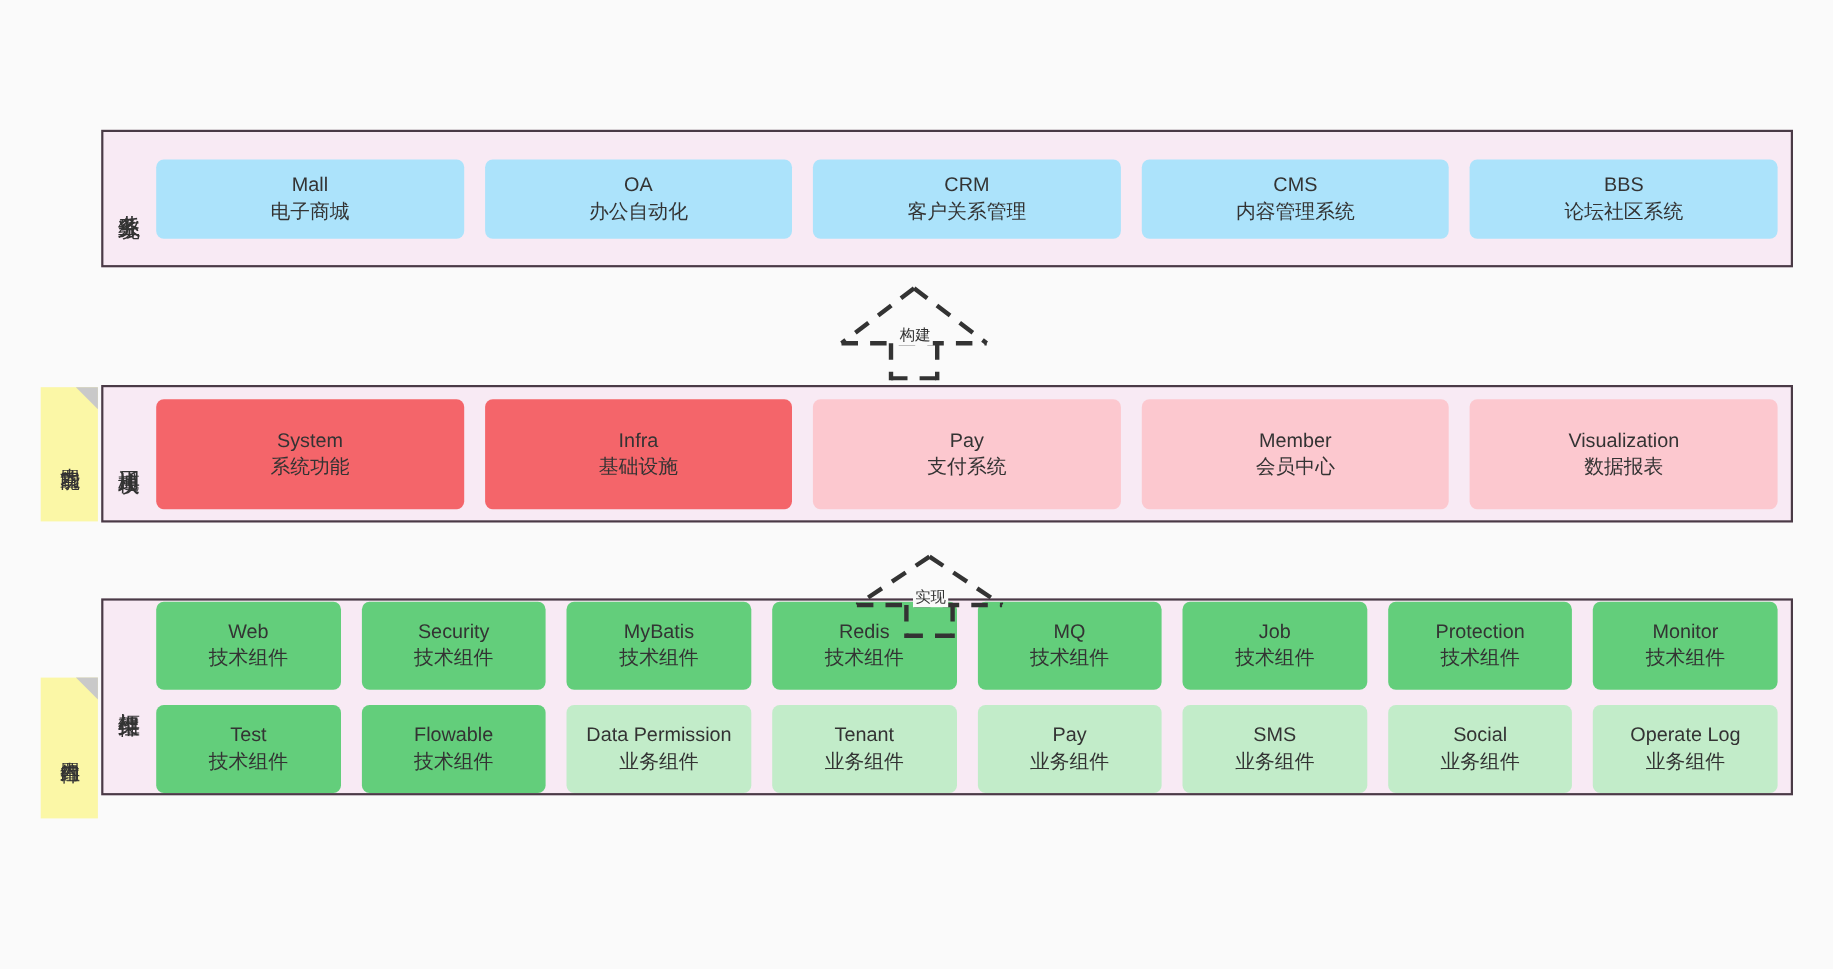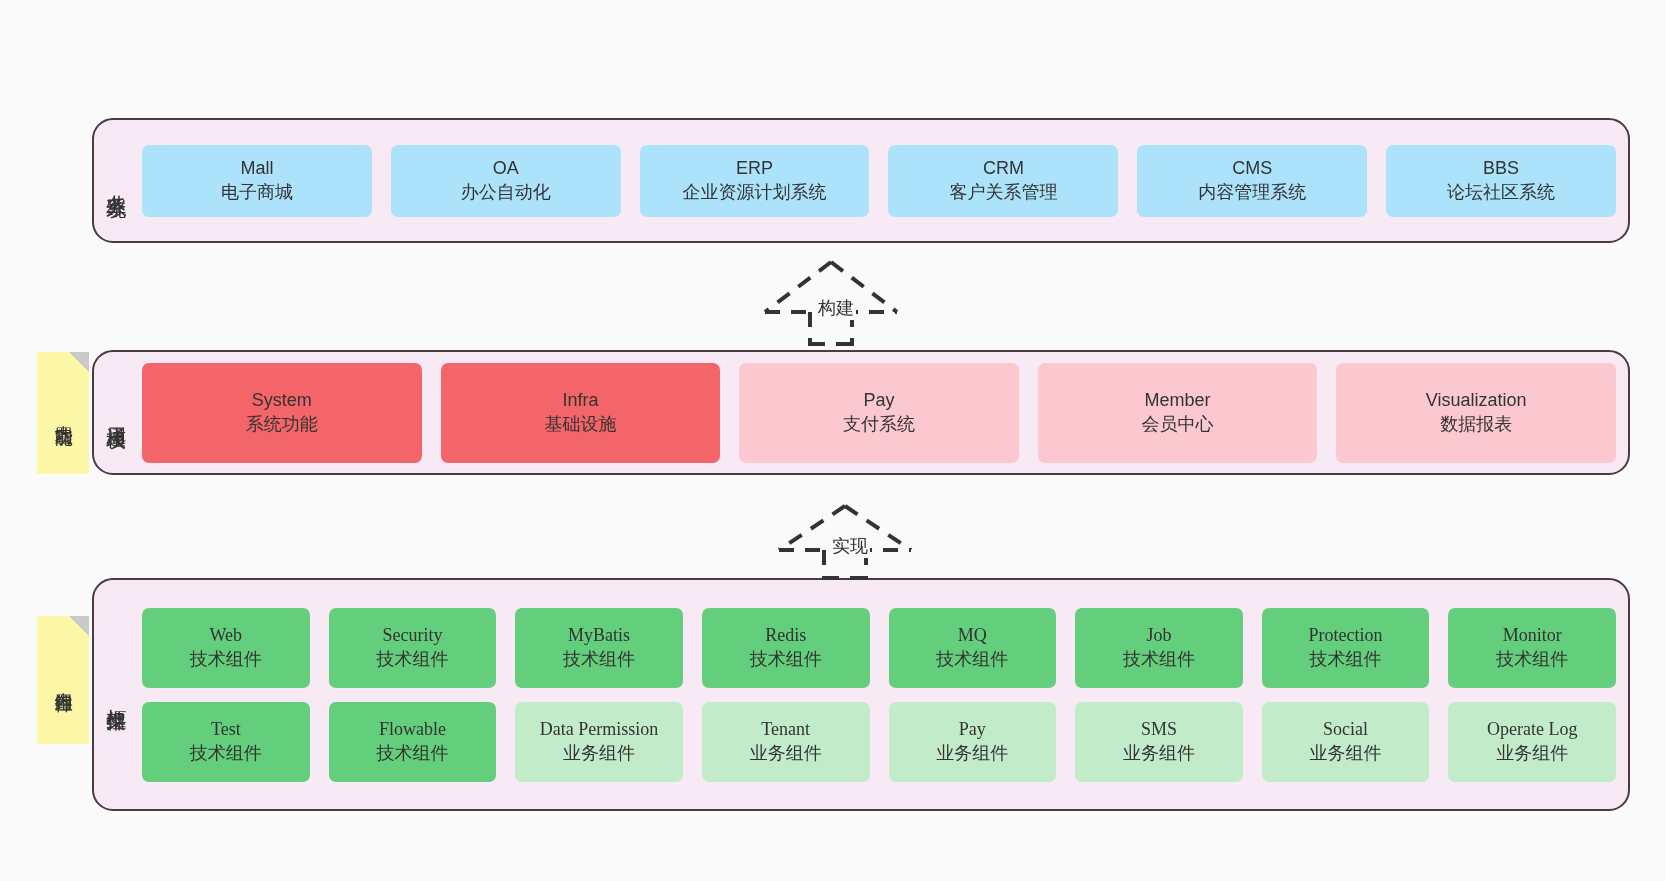--- a/index.html
+++ b/index.html
@@ -21,21 +21,21 @@
     width: 1666px;
     height: 881px;
   }
 
   
   .layer {
     position: absolute;
     box-sizing: border-box;
     background: #f8eaf4;
     border: 2px solid #4a3a46;
-    border-radius: 21px;
+    border-radius: 0;
     display: flex;
     align-items: stretch;
   }
   .layer-title {
     flex: 0 0 auto;
     width: 44px;
     display: flex;
     align-items: center;
     justify-content: center;
     font-size: 20px;
@@ -82,21 +82,21 @@
   .c-green      { background: #63ce7b; }
   .c-lightgreen { background: #c2ecc9; text-align: right; }
 
   
   #layer-business { left: 92px;  top: 118px; width: 1538px; height: 125px; }
   #layer-business .cell { height: 72px; }
 
   #layer-common   { left: 92px;  top: 350px; width: 1538px; height: 125px; }
   #layer-common .cell { height: 100px; }
 
-  #layer-framework{ left: 92px;  top: 578px; width: 1538px; height: 233px; font-family: Liberation Serif, serif; }
+  #layer-framework{ left: 92px;  top: 544px; width: 1538px; height: 179px; }
   #layer-framework .cell { height: 80px; }
 
   
   .note {
     position: absolute;
     width: 52px;
     background: #fbf7a6;
     box-sizing: border-box;
     display: flex;
     align-items: center;
@@ -122,21 +122,21 @@
   #note-components { left: 37px; top: 616px; height: 128px; }
 
   
   .uml-arrow {
     position: absolute;
     z-index: 2;
   }
   .uml-arrow svg { display: block; }
   .uml-label {
     position: absolute;
-    font-size: 18px;
+    font-size: 14px;
     color: #333333;
     background: #fafafa;
     padding: 0 2px;
     white-space: nowrap;
   }
   #arrow-build   { left: 756px; top: 258px;  width: 150px; height: 88px; }
   #arrow-build .uml-label   { left: 60px; top: 38px; }
   #arrow-implement { left: 770px; top: 502px; width: 150px; height: 78px; }
   #arrow-implement .uml-label { left: 60px; top: 32px; }
 </style>
@@ -149,24 +149,20 @@
     <div class="layer-title">业务系统</div>
     <div class="layer-body">
       <div class="row">
         <div class="cell c-blue">
           <span class="l1">Mall</span>
           <span class="l2">电子商城</span>
         </div>
         <div class="cell c-blue">
           <span class="l1">OA</span>
           <span class="l2">办公自动化</span>
-        </div>
-        <div class="cell c-blue">
-          <span class="l1">ERP</span>
-          <span class="l2">企业资源计划系统</span>
         </div>
         <div class="cell c-blue">
           <span class="l1">CRM</span>
           <span class="l2">客户关系管理</span>
         </div>
         <div class="cell c-blue">
           <span class="l1">CMS</span>
           <span class="l2">内容管理系统</span>
         </div>
         <div class="cell c-blue">

